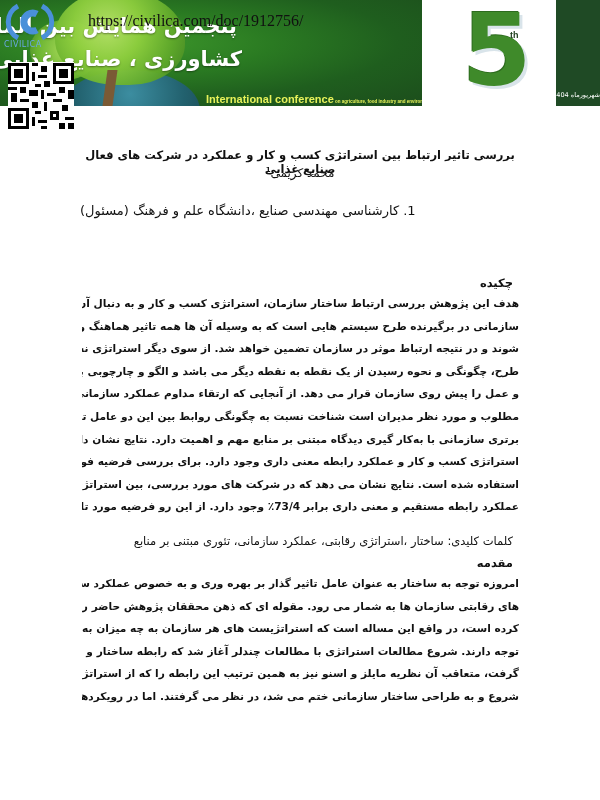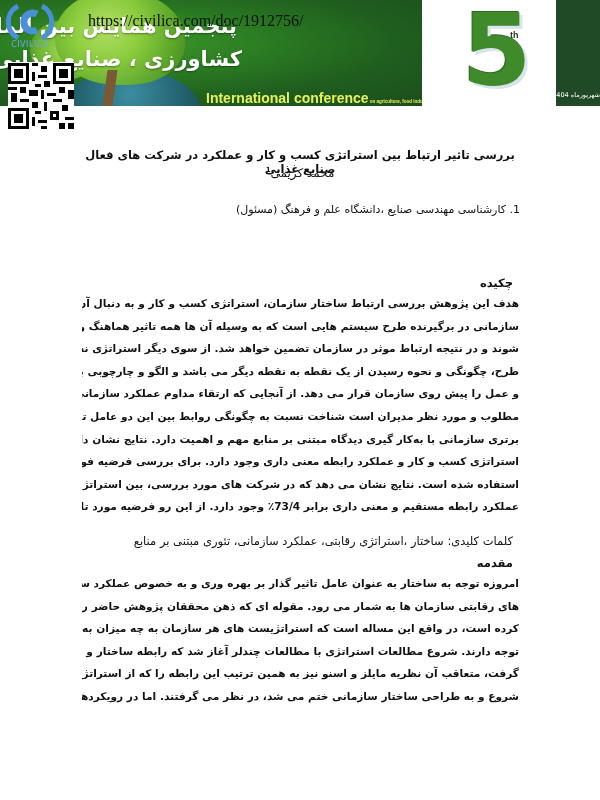--- a/index.html
+++ b/index.html
@@ -9,40 +9,40 @@
   .banner-main { position:absolute; left:0; top:0; width:422px; height:106px;
      background: radial-gradient(ellipse at 30% 40%, #3f9a2c 0%, #2a7a22 35%, #1f5e1e 65%, #1c4d1c 100%); overflow:hidden; }
   .tree-canopy { position:absolute; left:55px; top:-10px; width:130px; height:95px; border-radius:50% 55% 45% 50%;
      background: radial-gradient(circle at 40% 40%, #b9e36a 0%, #8fcf3e 35%, #5fa82a 70%, #3e7f22 100%); opacity:0.95; }
   .tree-canopy2 { position:absolute; left:30px; top:20px; width:70px; height:60px; border-radius:50%;
      background: radial-gradient(circle at 50% 50%, #a6d958 0%, #6bb431 60%, #3d7a22 100%); }
   .tree-trunk { position:absolute; left:105px; top:70px; width:10px; height:36px; background:#7a5a35; transform:skewX(-8deg); }
   .earth { position:absolute; left:60px; top:70px; width:140px; height:80px; border-radius:50%;
      background: radial-gradient(circle at 50% 30%, #3c8da0 0%, #22616e 60%, #1b4a52 100%); }
   .logo { position:absolute; left:4px; top:2px; width:52px; height:50px; }
-  .logo-text { position:absolute; left:4px; top:40px; width:52px; font-family:"DejaVu Sans", sans-serif; font-size:8px; color:#6aa8e6; letter-spacing:0.5px; text-align:center; }
+  .logo-text { position:absolute; left:4px; top:40px; width:52px; font-family:"DejaVu Sans", sans-serif; font-size:8px; color:#6aa8e6; letter-spacing:0.5px; }
   .url { position:absolute; left:88px; top:12px; font-family:"Liberation Serif", serif; font-size:16px; color:#111; white-space:nowrap; }
   .conf-fa-1 { position:absolute; right:185px; top:14px; font-family:"DejaVu Sans", sans-serif; font-weight:bold; font-size:21px; color:#ffffff; direction:rtl; white-space:nowrap; text-shadow:0 1px 2px rgba(0,0,0,0.4); }
   .conf-fa-2 { position:absolute; right:180px; top:47px; font-family:"DejaVu Sans", sans-serif; font-weight:bold; font-size:21px; color:#ffffff; direction:rtl; white-space:nowrap; text-shadow:0 1px 2px rgba(0,0,0,0.4); }
   .conf-en { position:absolute; left:206px; top:89px; white-space:nowrap; color:#e7f25a; font-family:"Liberation Sans", sans-serif; }
-  .conf-en-main { font-weight:bold; font-size:14px; }
+  .conf-en-main { font-weight:bold; font-size:11px; }
   .conf-en-sub { font-size:4.5px; font-weight:bold; }
   .five-wrap { position:absolute; left:422px; top:0; width:134px; height:106px; background:#ffffff; }
   .five { position:absolute; left:40px; top:-4px; font-family:"DejaVu Sans", sans-serif; font-weight:bold; font-size:100px; line-height:110px;
      color:#3f8a2a; text-shadow: 3px 3px 0 #d9e4ea, -1px -1px 0 #2d6b1e; }
   .th { position:absolute; left:88px; top:30px; font-family:"Liberation Sans", sans-serif; font-weight:bold; font-size:9px; color:#1d3d1d;text-align:center; }
   .right-panel { position:absolute; left:556px; top:0; width:44px; height:106px; background:#1f4a25; overflow:hidden; }
   .date { position:absolute; right:0; top:91px; font-family:"DejaVu Sans", sans-serif; font-size:6.5px; color:#ffffff; white-space:nowrap; direction:rtl; }
   .qr { position:absolute; left:8px; top:62px; width:66px; height:68px; background:#fff; }
   .doc { position:absolute; left:0; top:0; width:600px; height:800px; }
   .rtl { direction:rtl; unicode-bidi:embed; }
   .title { position:absolute; left:80px; width:440px; top:148px; text-align:center; font-family:"DejaVu Sans", sans-serif; font-weight:bold; font-size:11.5px; }
   .author { position:absolute; left:80px; width:440px; top:166px; text-align:center; font-size:12px; }
   .author sup { font-size:7px; font-weight:bold; }
-  .affil { position:absolute; left:80px; width:440px; top:203px; text-align:right; font-size:11px; }
+  .affil { position:absolute; left:80px; width:440px; top:203px; text-align:left; font-size:13px; }
   .section-h { position:absolute; right:87px; font-size:11.5px; font-weight:bold;text-align:right; }
   .para { position:absolute; left:82px; width:437px; font-size:10.6px; line-height:22.6px; text-align:justify; text-align-last:justify;font-weight:bold; }
   .para .ln { display:block; white-space:nowrap; overflow:hidden; text-align:justify; text-align-last:justify; }
   .para .ln.last { text-align-last:right; }
   .kw { position:absolute; right:87px; top:522px; font-size:11.5px; white-space:nowrap;margin-top:12px; }
 </style>
 </head>
 <body>
 
 <div class="banner">

